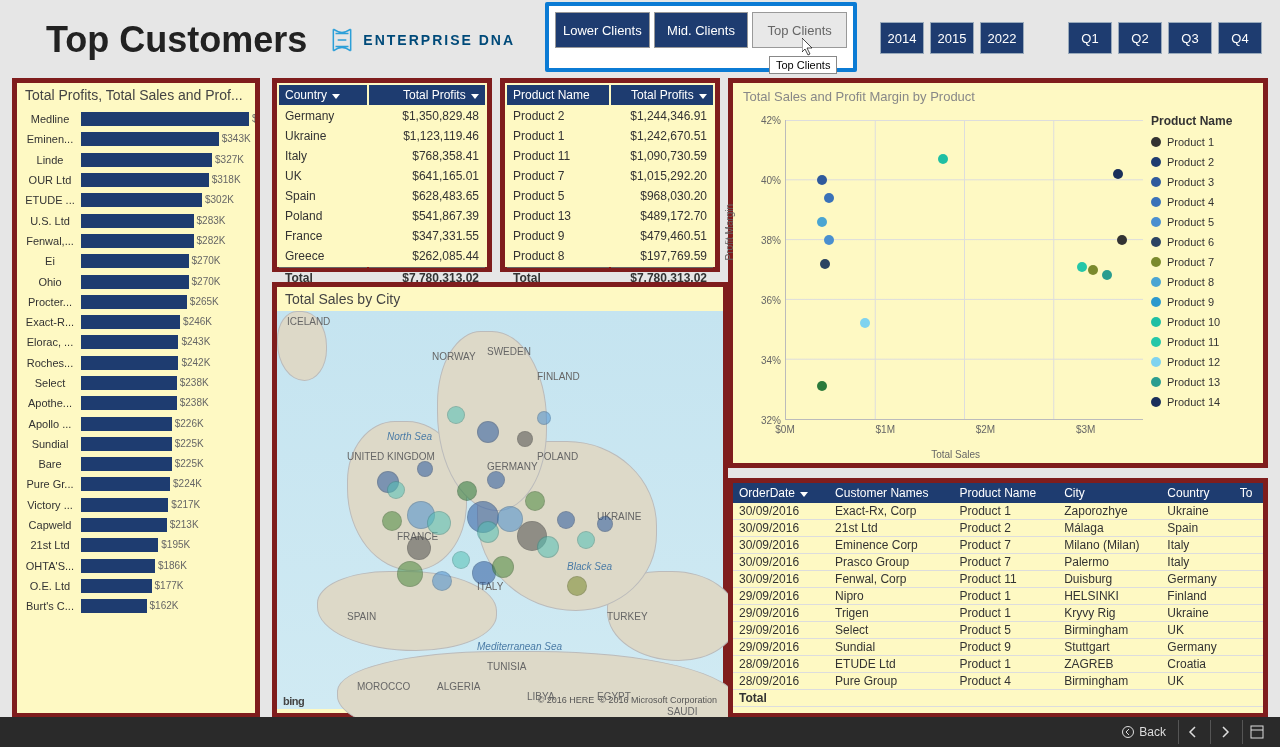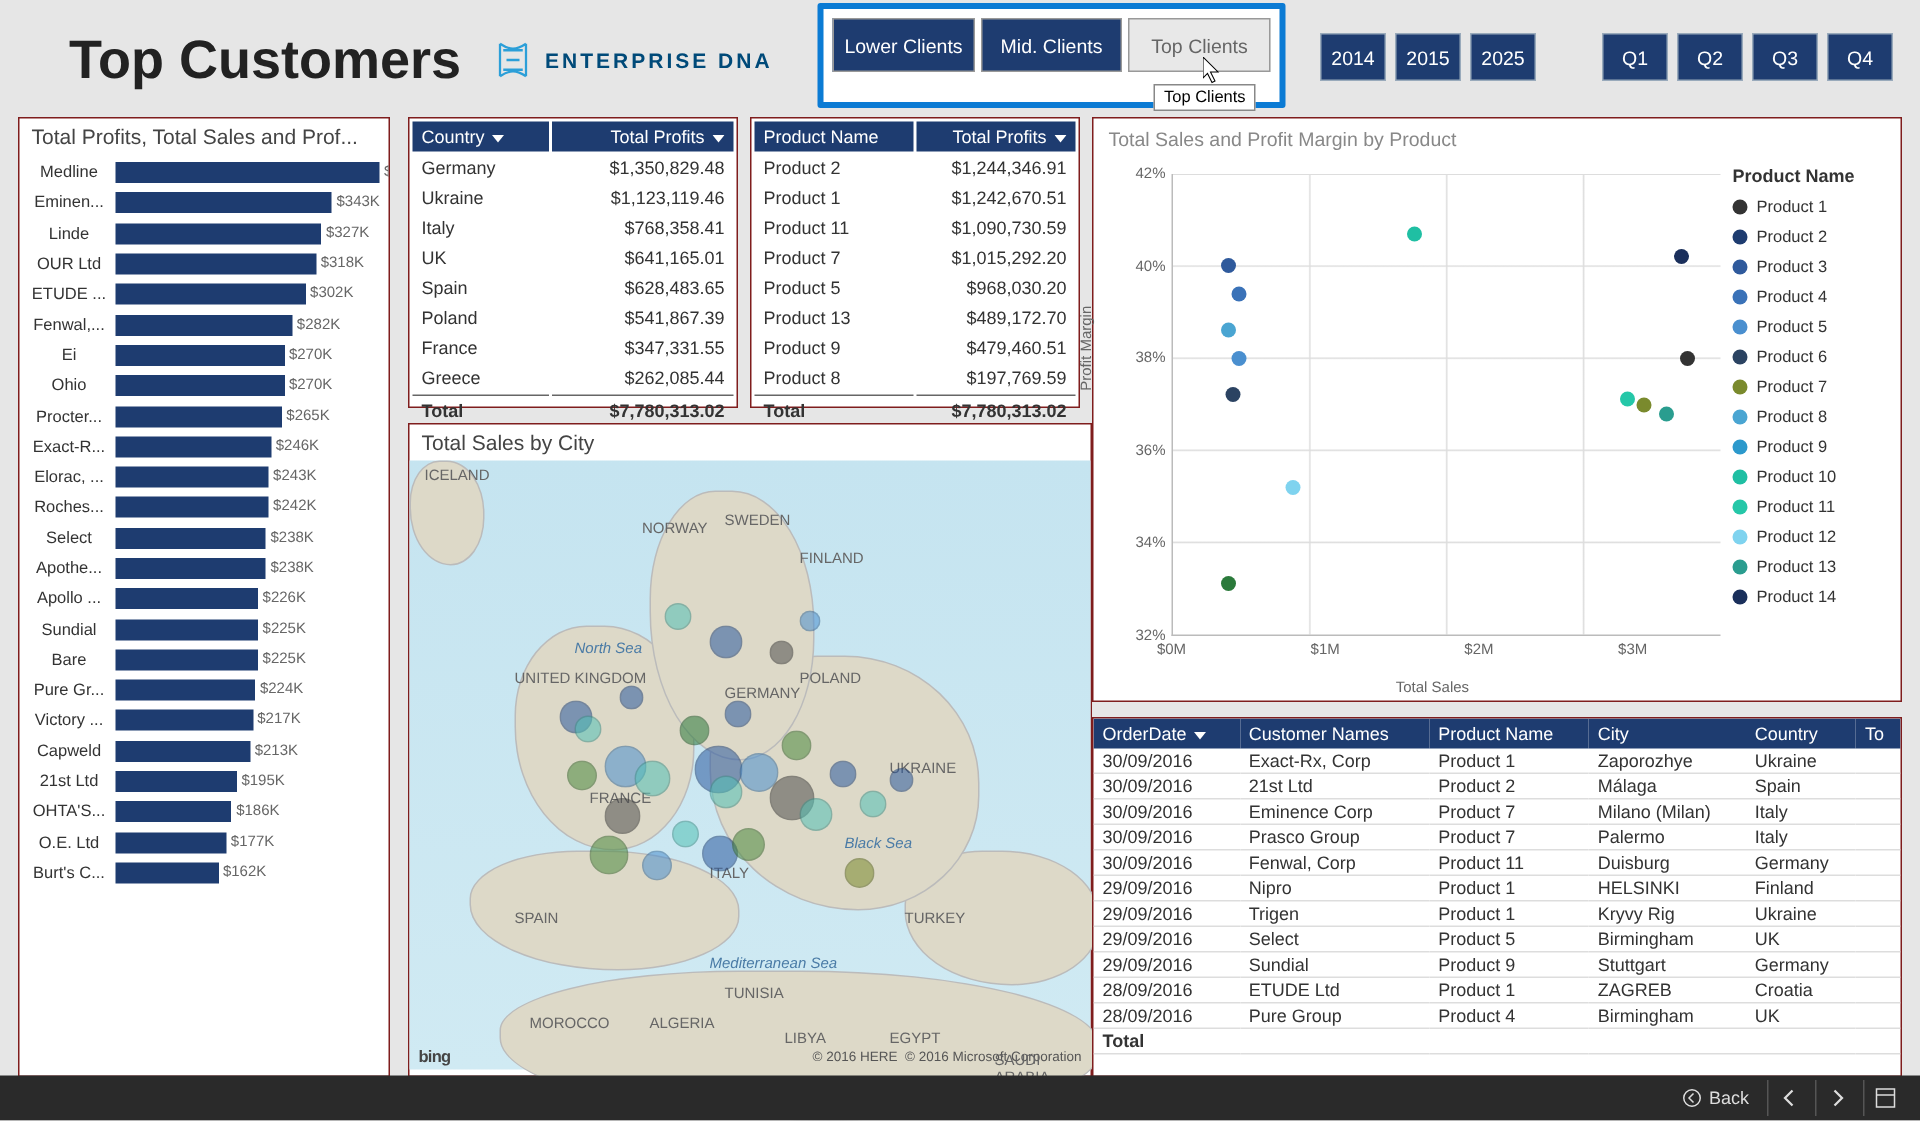--- a/index.html
+++ b/index.html
@@ -10,21 +10,21 @@
 .logo svg{margin-right:8px}
 .segment-box{position:absolute;left:545px;top:2px;width:312px;height:70px;border:4px solid #0b7bd4;background:#fff;padding:6px;border-radius:2px}
 .segment-box .row{display:flex;gap:4px}
 .segment-btn{flex:1;height:36px;display:flex;align-items:center;justify-content:center;font-size:13px;color:#fff;background:#1e3c70;border:1px solid #999;cursor:pointer}
 .segment-btn.inactive{background:#e8e8e8;color:#666}
 .tooltip-box{position:absolute;left:220px;top:50px;background:#fff;border:1px solid #888;font-size:11px;padding:2px 6px}
 .years{position:absolute;left:880px;top:22px;display:flex;gap:6px}
 .quarters{position:absolute;left:1068px;top:22px;display:flex;gap:6px}
 .pill{width:44px;height:32px;background:#1e3c70;color:#fff;display:flex;align-items:center;justify-content:center;font-size:13px;border:1px solid #9ab;cursor:pointer}
 .content{position:absolute;top:78px;left:12px;right:12px;bottom:34px}
-.panel{position:absolute;background:#ffffff;border:1px solid #7f1d1d}
+.panel{position:absolute;background:#fef9c3;border:5px solid #7f1d1d}
 .panel-title{font-size:14px;color:#444;padding:4px 8px;white-space:nowrap;overflow:hidden;text-overflow:ellipsis}
 .left-bars{left:0;top:0;width:248px;height:640px}
 .bars-list{padding:2px 6px;overflow:hidden}
 .bar-row{display:flex;align-items:center;height:20.3px;font-size:11px}
 .bar-label{width:58px;text-align:center;padding-right:4px;color:#333;white-space:nowrap;overflow:hidden;text-overflow:ellipsis}
 .bar-track{flex:1;position:relative;height:14px}
 .bar-fill{position:absolute;left:0;top:0;bottom:0;background:#1e3c70}
 .bar-val{position:absolute;top:0;font-size:10px;color:#666;line-height:14px}
 .tbl-country{left:260px;top:0;width:220px;height:194px}
 .tbl-product{left:488px;top:0;width:220px;height:194px}
@@ -84,21 +84,21 @@
     <div class="row" id="seg-row">
         <div class="segment-btn">Lower Clients</div>
         <div class="segment-btn">Mid. Clients</div>
         <div class="segment-btn inactive">Top Clients</div>
       </div>
     <div class="tooltip-box">Top Clients</div>
   </div>
   <div class="years" id="years">
       <div class="pill">2014</div>
       <div class="pill">2015</div>
-      <div class="pill">2025</div>
+      <div class="pill">2022</div>
     </div>
   <div class="quarters" id="quarters">
       <div class="pill">Q1</div>
       <div class="pill">Q2</div>
       <div class="pill">Q3</div>
       <div class="pill">Q4</div>
     </div>
 </div>
 
 <svg class="cursor" width="18" height="18">
@@ -135,20 +135,27 @@
           <div class="bar-track">
             <div class="bar-fill" style="width:76%"></div>
             <div class="bar-val" style="left:calc(76% + 3px)">$318K</div>
           </div>
         </div>
         <div class="bar-row">
           <div class="bar-label">ETUDE ...</div>
           <div class="bar-track">
             <div class="bar-fill" style="width:72%"></div>
             <div class="bar-val" style="left:calc(72% + 3px)">$302K</div>
+          </div>
+        </div>
+        <div class="bar-row">
+          <div class="bar-label">U.S. Ltd</div>
+          <div class="bar-track">
+            <div class="bar-fill" style="width:67%"></div>
+            <div class="bar-val" style="left:calc(67% + 3px)">$283K</div>
           </div>
         </div>
         <div class="bar-row">
           <div class="bar-label">Fenwal,...</div>
           <div class="bar-track">
             <div class="bar-fill" style="width:67%"></div>
             <div class="bar-val" style="left:calc(67% + 3px)">$282K</div>
           </div>
         </div>
         <div class="bar-row">

